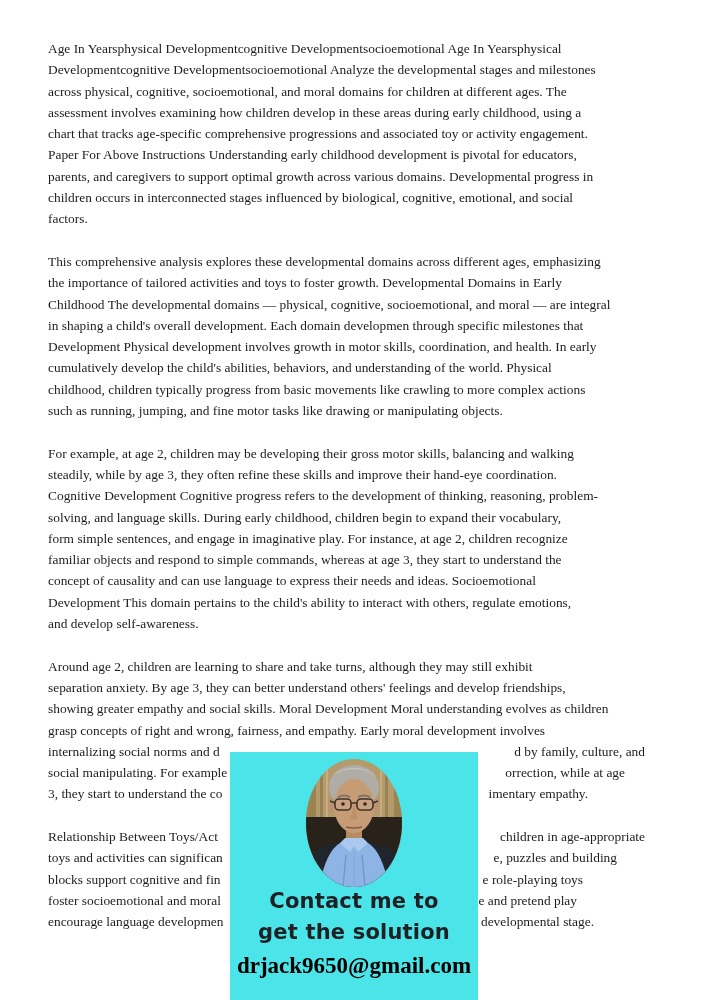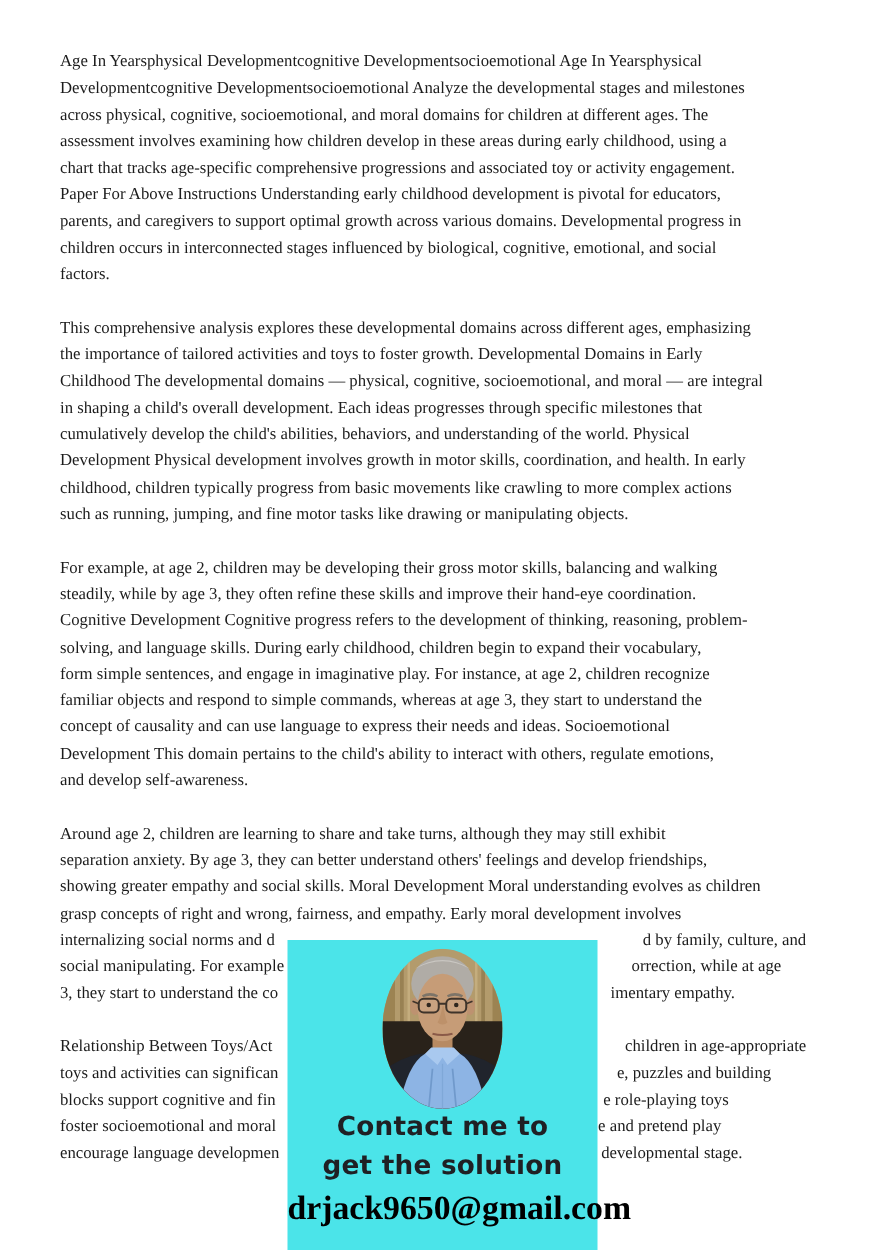--- a/index.html
+++ b/index.html
@@ -27,21 +27,21 @@
   .portrait { position:absolute; left:76px; top:7px; width:96px; height:128px; }
   .portrait svg { display:block; width:96px; height:128px; }
   .contact-heading {
     position:absolute; top:134px; left:0; right:0; text-align:center;
     font-family:"DejaVu Sans", sans-serif; font-weight:bold;
     font-size:21px; line-height:31px; color:#1f2024; letter-spacing:0.2px;
   }
   .contact-email {
     position:absolute; top:200px; left:0; right:0; text-align:center;
     font-family:"Liberation Serif", serif; font-weight:bold;
-    font-size:27px; line-height:28px; color:#000000;
+    font-size:23px; line-height:28px; color:#000000;
   }
 </style>
 </head>
 <body style="background: rgb(255, 255, 255);">
 
 <div id="doc" style="color: rgb(28, 28, 28);">
     <div class="para">
       <div class="line">Age In Yearsphysical Developmentcognitive Developmentsocioemotional Age In Yearsphysical</div>
       <div class="line">Developmentcognitive Developmentsocioemotional Analyze the developmental stages and milestones</div>
       <div class="line">across physical, cognitive, socioemotional, and moral domains for children at different ages. The</div>
@@ -49,23 +49,23 @@
       <div class="line">chart that tracks age-specific comprehensive progressions and associated toy or activity engagement.</div>
       <div class="line">Paper For Above Instructions Understanding early childhood development is pivotal for educators,</div>
       <div class="line">parents, and caregivers to support optimal growth across various domains. Developmental progress in</div>
       <div class="line">children occurs in interconnected stages influenced by biological, cognitive, emotional, and social</div>
       <div class="line">factors.</div>
     </div>
     <div class="para">
       <div class="line">This comprehensive analysis explores these developmental domains across different ages, emphasizing</div>
       <div class="line">the importance of tailored activities and toys to foster growth. Developmental Domains in Early</div>
       <div class="line">Childhood The developmental domains — physical, cognitive, socioemotional, and moral — are integral</div>
-      <div class="line">in shaping a child's overall development. Each ideas progresses through specific milestones that</div>
+      <div class="line">in shaping a child's overall development. Each domain developmen through specific milestones that</div>
+      <div class="line">Development Physical development involves growth in motor skills, coordination, and health. In early</div>
       <div class="line">cumulatively develop the child's abilities, behaviors, and understanding of the world. Physical</div>
-      <div class="line">Development Physical development involves growth in motor skills, coordination, and health. In early</div>
       <div class="line">childhood, children typically progress from basic movements like crawling to more complex actions</div>
       <div class="line">such as running, jumping, and fine motor tasks like drawing or manipulating objects.</div>
     </div>
     <div class="para">
       <div class="line">For example, at age 2, children may be developing their gross motor skills, balancing and walking</div>
       <div class="line">steadily, while by age 3, they often refine these skills and improve their hand-eye coordination.</div>
       <div class="line">Cognitive Development Cognitive progress refers to the development of thinking, reasoning, problem-</div>
       <div class="line">solving, and language skills. During early childhood, children begin to expand their vocabulary,</div>
       <div class="line">form simple sentences, and engage in imaginative play. For instance, at age 2, children recognize</div>
       <div class="line">familiar objects and respond to simple commands, whereas at age 3, they start to understand the</div>

